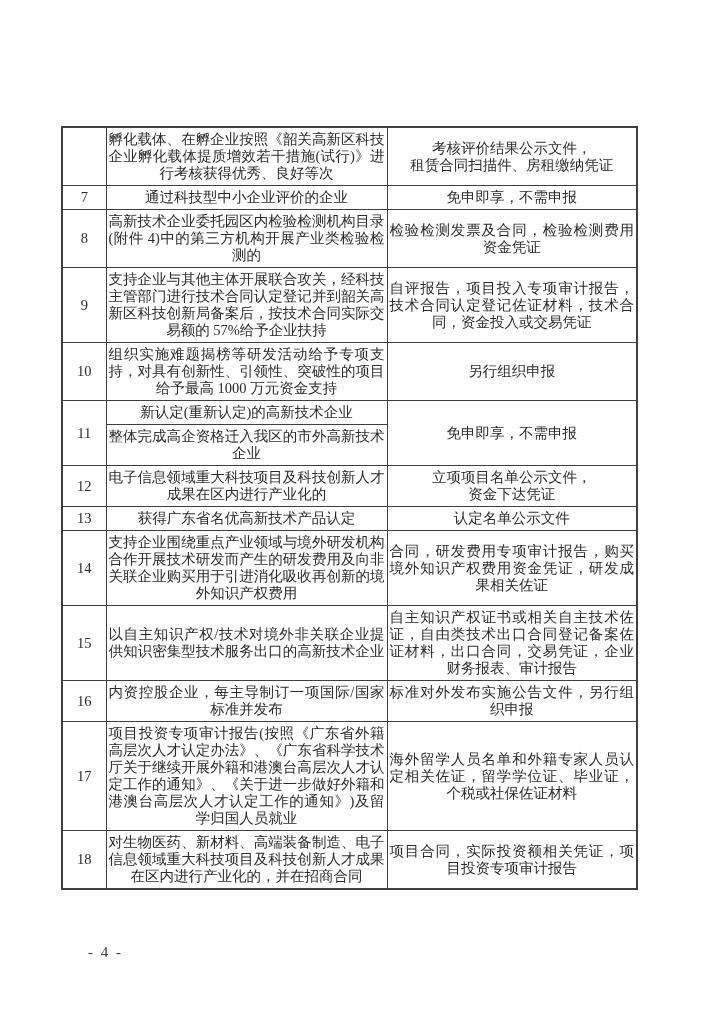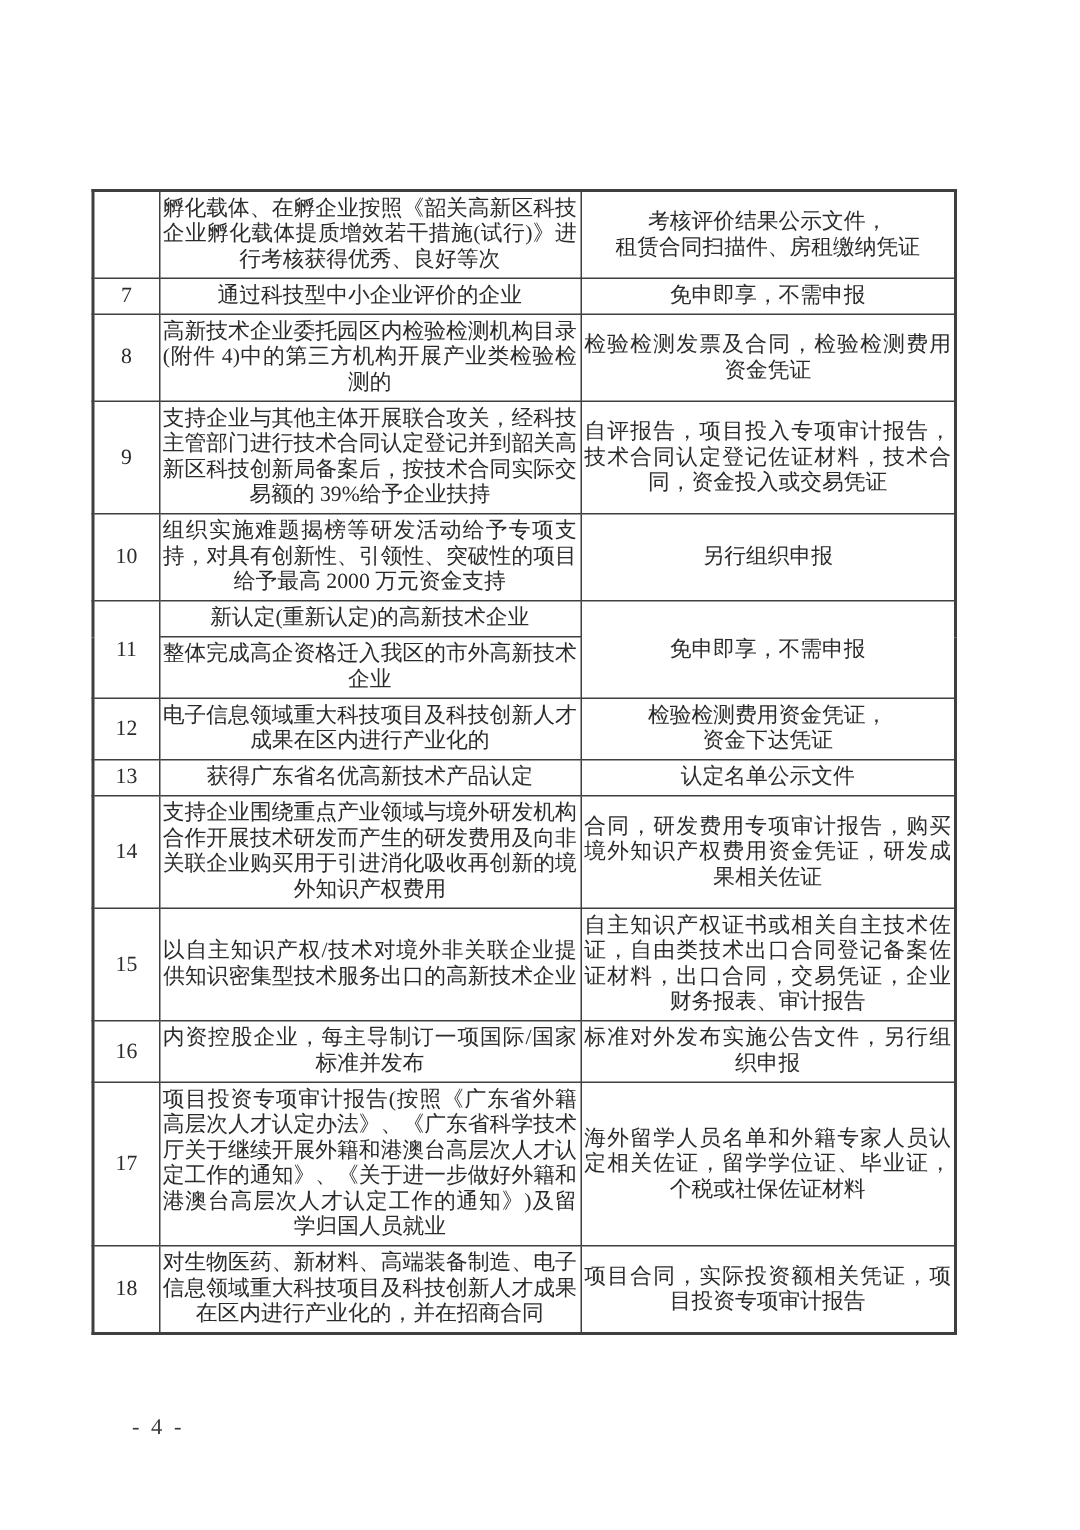--- a/index.html
+++ b/index.html
@@ -85,43 +85,43 @@
       </tr>
 
       <tr>
         <td class="num">8</td>
         <td class="desc">高新技术企业委托园区内检验检测机构目录(附件 4)中的第三方机构开展产业类检验检测的</td>
         <td class="docs">检验检测发票及合同，检验检测费用资金凭证</td>
       </tr>
 
       <tr>
         <td class="num">9</td>
-        <td class="desc">支持企业与其他主体开展联合攻关，经科技主管部门进行技术合同认定登记并到韶关高新区科技创新局备案后，按技术合同实际交易额的 39%给予企业扶持</td>
+        <td class="desc">支持企业与其他主体开展联合攻关，经科技主管部门进行技术合同认定登记并到韶关高新区科技创新局备案后，按技术合同实际交易额的 57%给予企业扶持</td>
         <td class="docs">自评报告，项目投入专项审计报告，技术合同认定登记佐证材料，技术合同，资金投入或交易凭证</td>
       </tr>
 
       <tr>
         <td class="num">10</td>
-        <td class="desc">组织实施难题揭榜等研发活动给予专项支持，对具有创新性、引领性、突破性的项目给予最高 2000 万元资金支持</td>
+        <td class="desc">组织实施难题揭榜等研发活动给予专项支持，对具有创新性、引领性、突破性的项目给予最高 1000 万元资金支持</td>
         <td class="docs">另行组织申报</td>
       </tr>
 
       <tr>
         <td class="num" rowspan="2">11</td>
         <td class="desc">新认定(重新认定)的高新技术企业</td>
         <td class="docs" rowspan="2">免申即享，不需申报</td>
       </tr>
       <tr>
         <td class="desc">整体完成高企资格迁入我区的市外高新技术企业</td>
       </tr>
 
       <tr>
         <td class="num">12</td>
         <td class="desc">电子信息领域重大科技项目及科技创新人才成果在区内进行产业化的</td>
-        <td class="docs">检验检测费用资金凭证，
+        <td class="docs">立项项目名单公示文件，
 资金下达凭证</td>
       </tr>
 
       <tr>
         <td class="num">13</td>
         <td class="desc">获得广东省名优高新技术产品认定</td>
         <td class="docs">认定名单公示文件</td>
       </tr>
 
       <tr>

